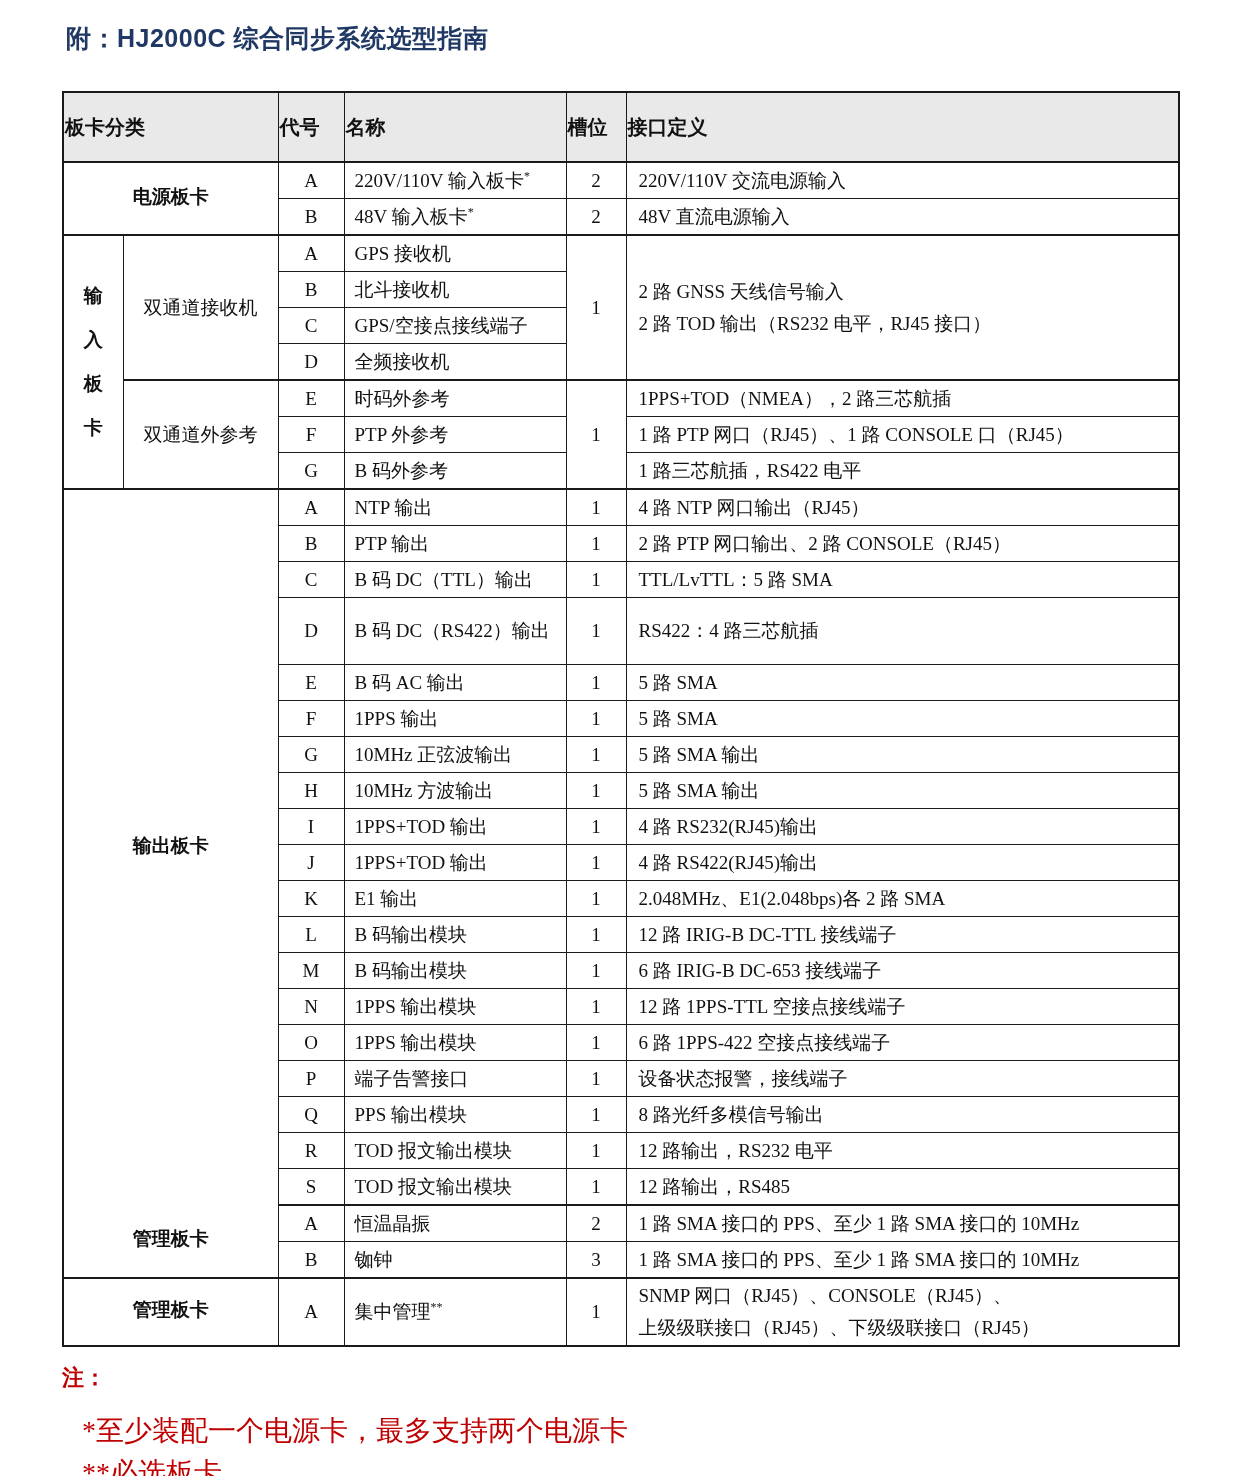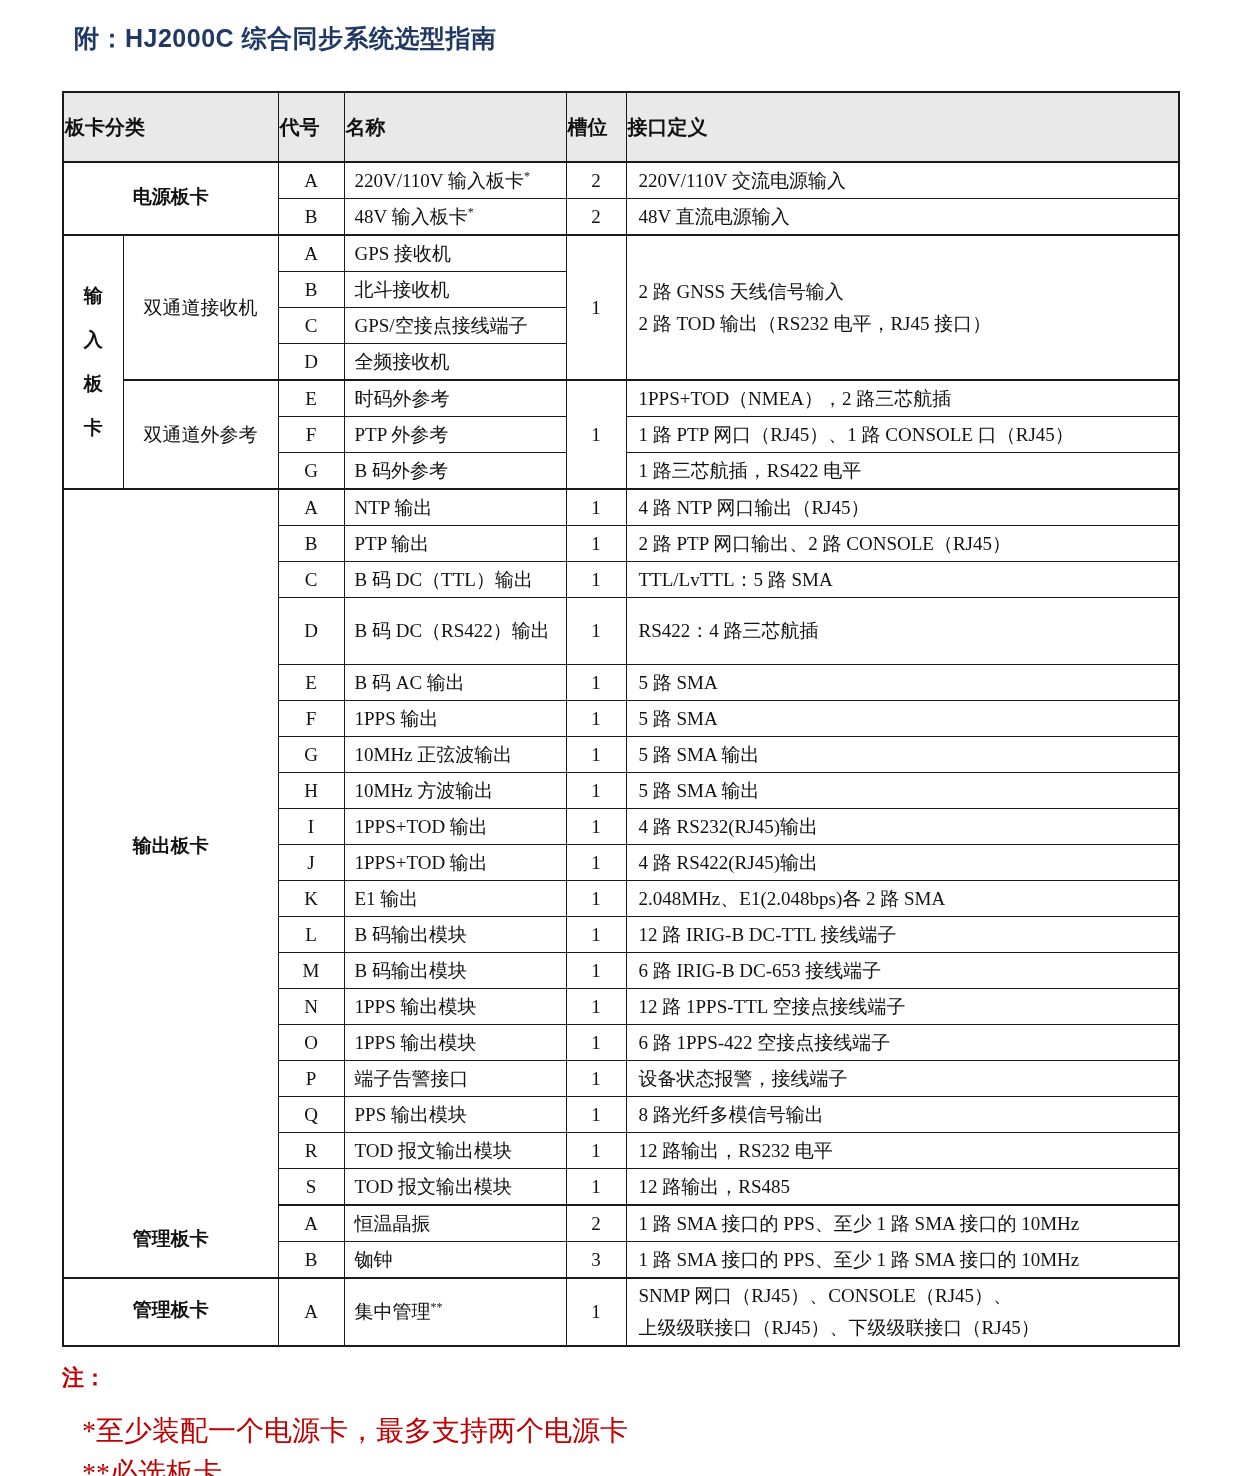--- a/index.html
+++ b/index.html
@@ -10,21 +10,21 @@
     -webkit-font-smoothing: antialiased;
   }
   .page { padding: 22px 0 0 62px; }
 
   .doc-title {
     font-family: "Liberation Sans", sans-serif;
     font-weight: 700;
     font-size: 25px;
     letter-spacing: 0.5px;
     color: var(--title_color, #1F3864);
-    margin: 0 0 36px 12px;
+    margin: 0 0 36px 4px;
   }
 
   table.spec {
     border-collapse: collapse;
     table-layout: fixed;
     width: 1116px;
     border: 2px solid var(--border_color, #1a1a1a);
   }
   .spec th, .spec td {
     border: 1px solid var(--border_color, #1a1a1a);
@@ -48,21 +48,21 @@
   td.code, td.slot { text-align: center; padding: 1px 2px; }
   td.name  { text-align: left; padding: 1px 6px 1px 10px; }
   td.iface { text-align: left; padding: 1px 8px 1px 12px; }
   td.cat {
     text-align: center;
     font-family: Liberation Mono, monospace;
     font-weight: 700;
     font-size: 19px;
     padding: 1px 4px;
   }
-  td.subcat { text-align: center; padding: 1px 4px; }
+  td.subcat { padding: 1px 20px; }
   td.vert { text-align: center; vertical-align: middle; padding: 0; }
   .vert-inner {
     display: inline-block;
     width: 21px;
     word-break: break-all;
     line-height: 44px;
     font-family: "Liberation Sans", sans-serif;
     font-weight: 700;
     font-size: 19px;
     text-align: center;

